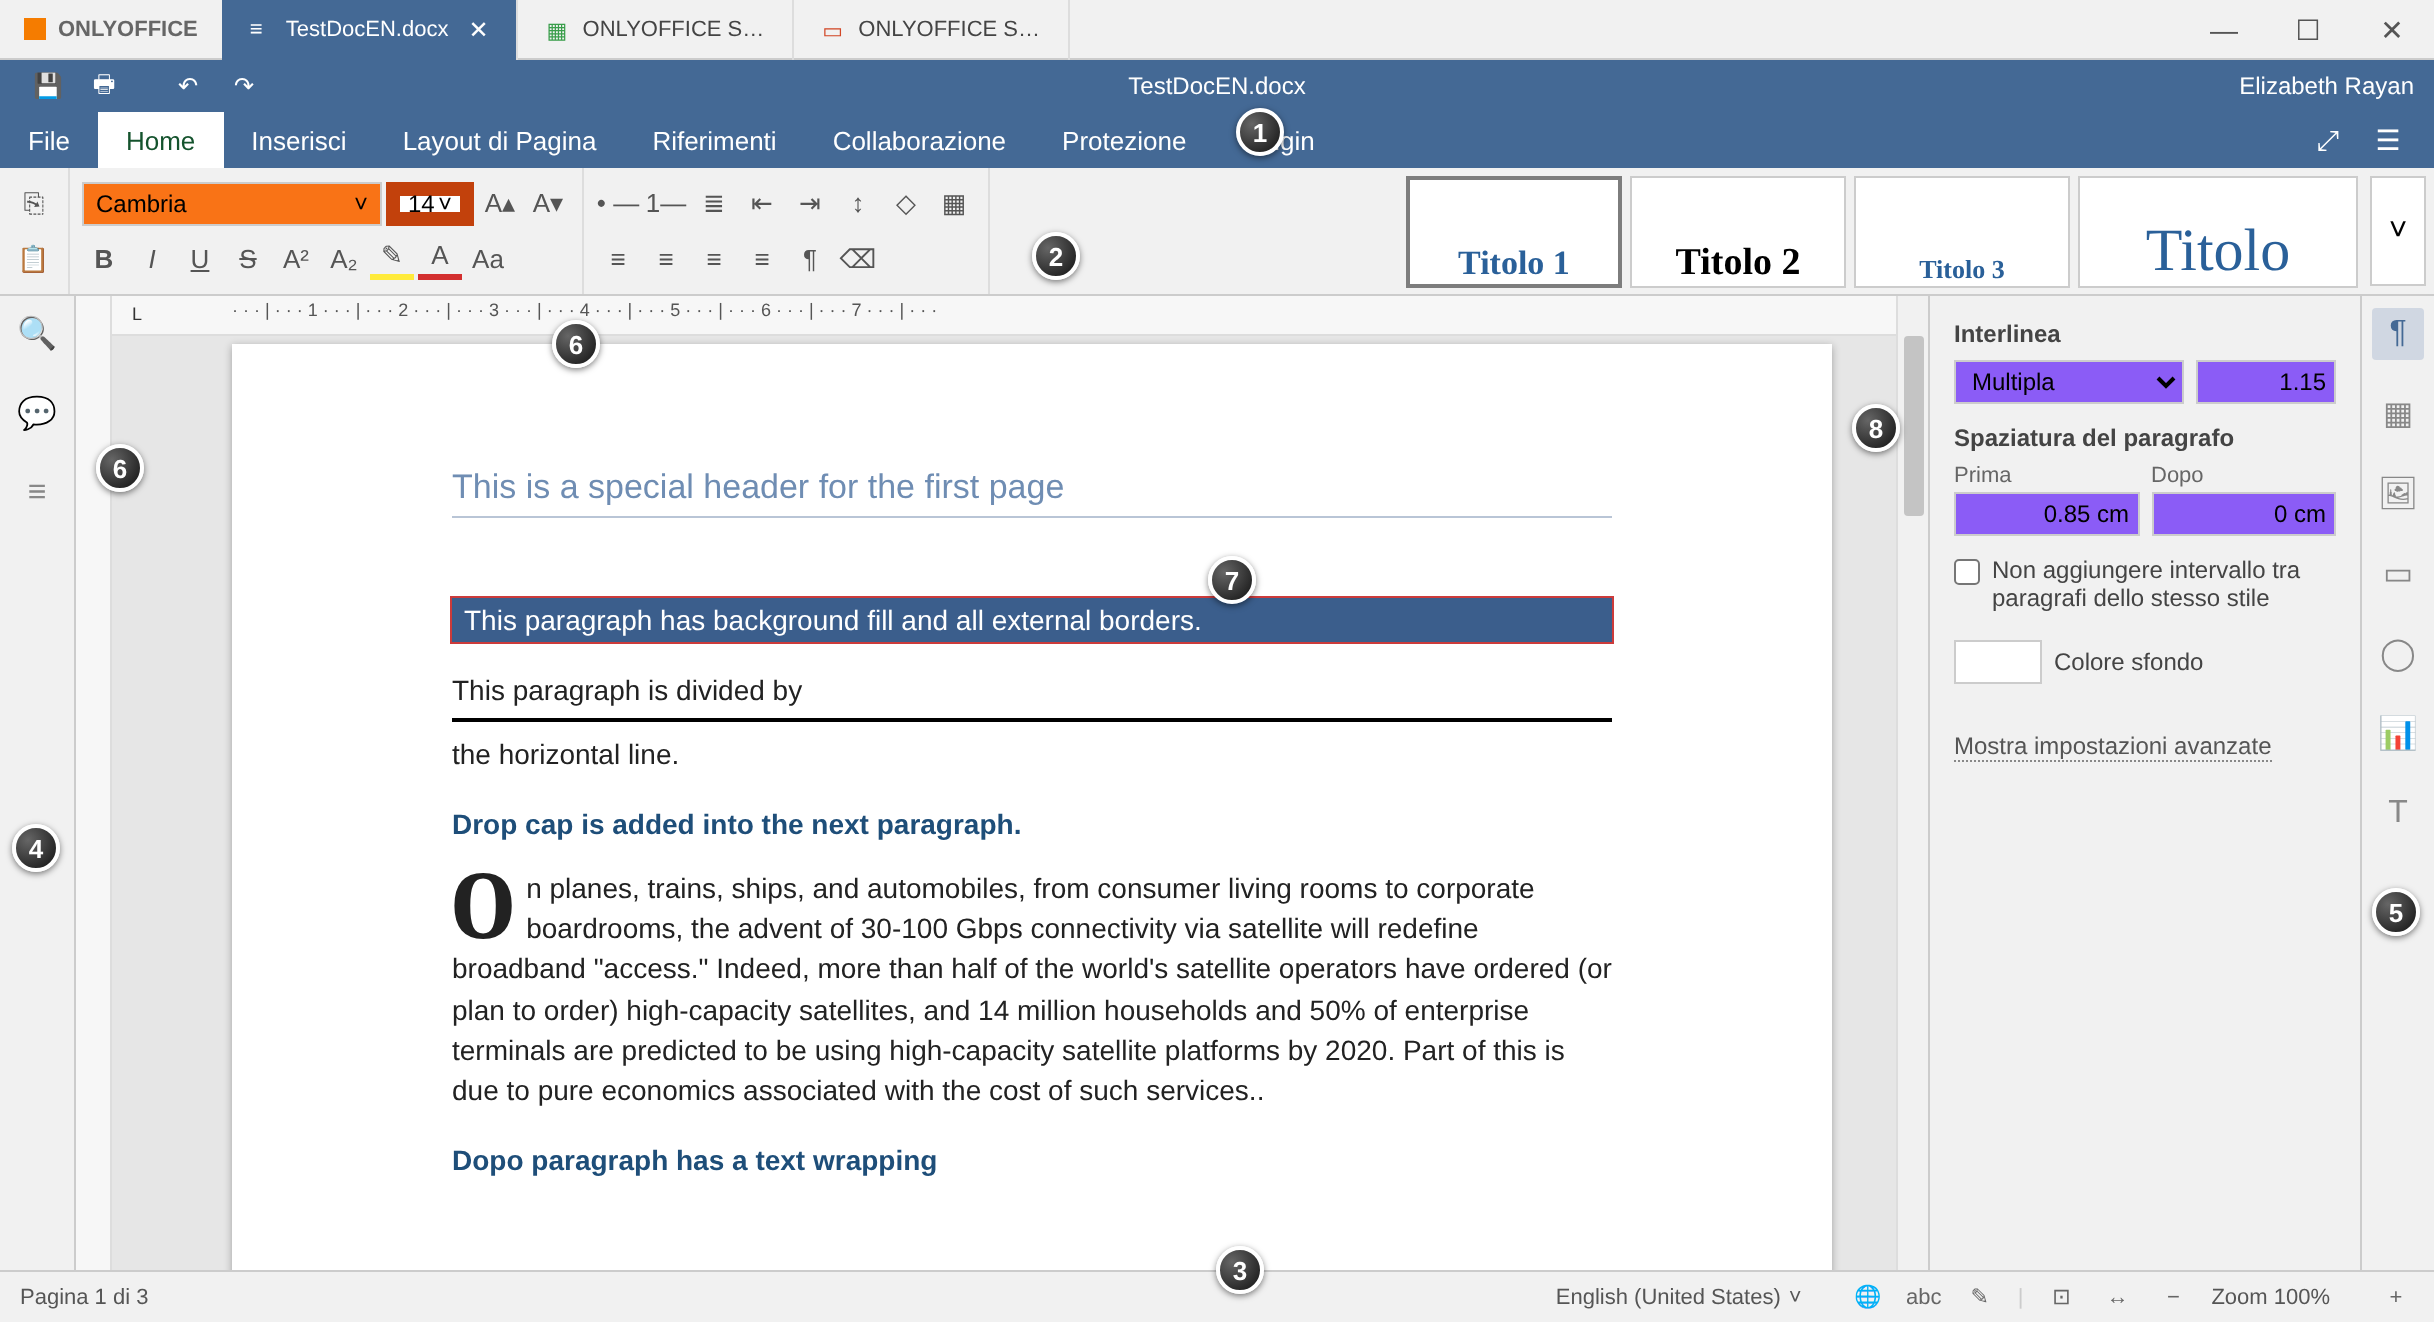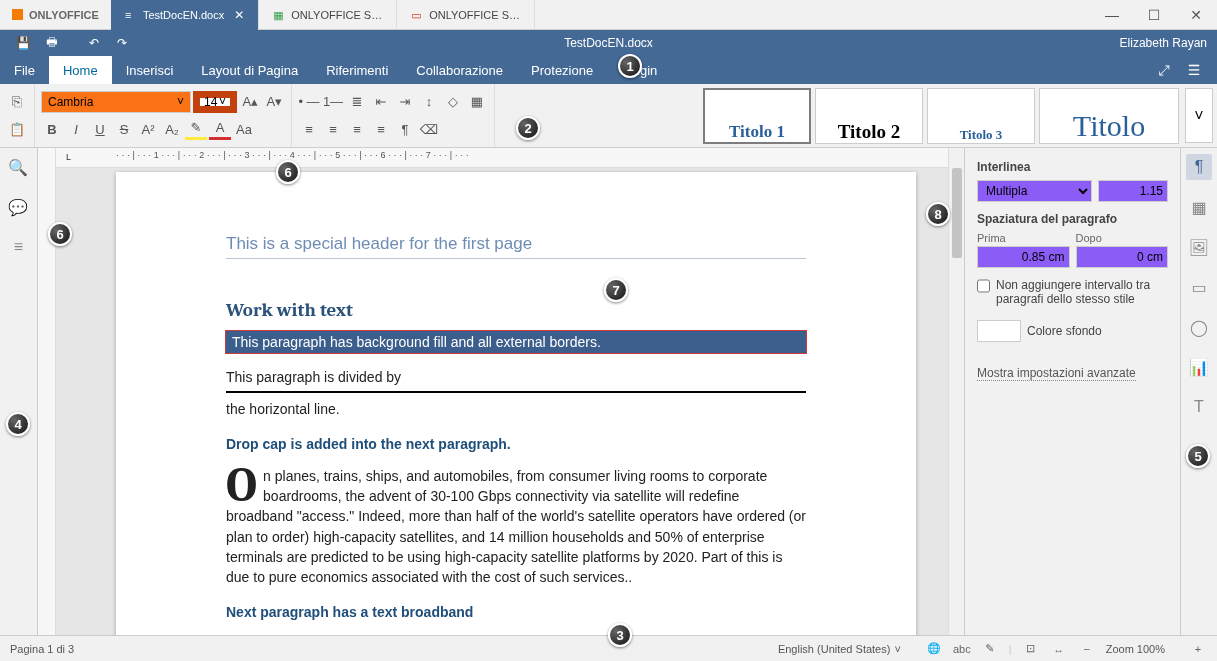--- a/index.html
+++ b/index.html
@@ -18,21 +18,21 @@
 
 
 .headbar { height:26px; background:#446995; display:flex; align-items:center; color:#fff; font-size:12px; padding:0 10px; }
 .headbar .hicon { width:28px; display:flex; justify-content:center; cursor:pointer; }
 .headbar .doctitle { position:absolute; left:50%; transform:translateX(-50%); font-size:12px; }
 .headbar .user { margin-left:auto; }
 
 
 .menubar { height:28px; background:#446995; display:flex; align-items:center; color:#fff; font-size:13px; }
 .menubar .mitem { padding:0 14px; height:28px; display:flex; align-items:center; cursor:pointer; }
-.menubar .mitem.active { background:#fff; color:#0369a1; }
+.menubar .mitem.active { background:#fff; color:#14532d; }
 .menubar .right-icons { margin-left:auto; display:flex; padding-right:8px; }
 .menubar .ricon { width:30px; display:flex; justify-content:center; cursor:pointer; font-size:14px; }
 
 
 .toolbar { height:64px; background:#f1f1f1; border-bottom:1px solid #ccc; position:relative; display:flex; }
 .toolsect { padding:4px 6px; display:flex; flex-direction:column; justify-content:space-around; }
 .iconbtn { width:22px; height:22px; display:flex; align-items:center; justify-content:center; cursor:pointer; color:#555; font-size:13px; }
 .trow { display:flex; align-items:center; gap:2px; }
 .font-select { width:150px; height:22px; border:1px solid #ccc; background:#f97316; font-size:12px; padding:0 6px; display:flex; align-items:center; justify-content:space-between; }
 .size-select { width:44px; height:22px; border:7px solid #c2410c; background:#fff; font-size:12px; padding:0 4px; display:flex; align-items:center; justify-content:space-between; }
@@ -215,28 +215,27 @@
     <div class="licon">≡</div>
   </div>
   <div class="vruler"></div>
   <div class="docarea">
     <div class="hruler">
       <div class="tabstop">L</div>
       <div class="ticks">· · · | · · · 1 · · · | · · · 2 · · · | · · · 3 · · · | · · · 4 · · · | · · · 5 · · · | · · · 6 · · · | · · · 7 · · · | · · ·</div>
     </div>
     <div class="page">
       <div class="pghead">This is a special header for the first page</div>
-      <h2>Work with text</h2>
       <div class="hlpara">This paragraph has background fill and all external borders.</div>
       <p>This paragraph is divided by</p>
       <div class="divline"></div>
       <p>the horizontal line.</p>
       <p class="subhead">Drop cap is added into the next paragraph.</p>
       <p class="dropcap">On planes, trains, ships, and automobiles, from consumer living rooms to  corporate boardrooms, the advent of 30-100 Gbps connectivity via  satellite will redefine broadband "access." Indeed, more than half of  the world's satellite operators have ordered (or plan to order)  high-capacity satellites, and 14 million households and 50% of  enterprise terminals are predicted to be using high-capacity satellite  platforms by 2020. Part of this is due to pure economics associated with  the cost of such services..</p>
-      <p class="nextp">Next paragraph has a text broadband</p>
+      <p class="nextp">Dopo paragraph has a text wrapping</p>
     </div>
   </div>
   <div class="vscroll">
     <div class="thumb"></div>
   </div>
   <div class="rightpanel">
     <div class="lbl">Interlinea</div>
     <div class="row">
       <select style="flex:1"><option>Multipla</option></select>
       <input type="text" style="width: 70px; text-align: right;" value="1.15">

